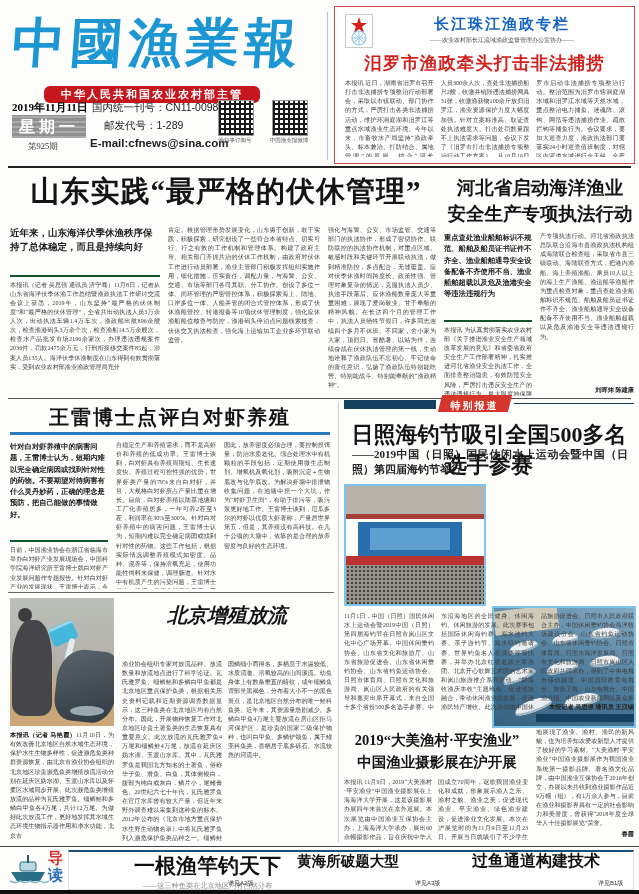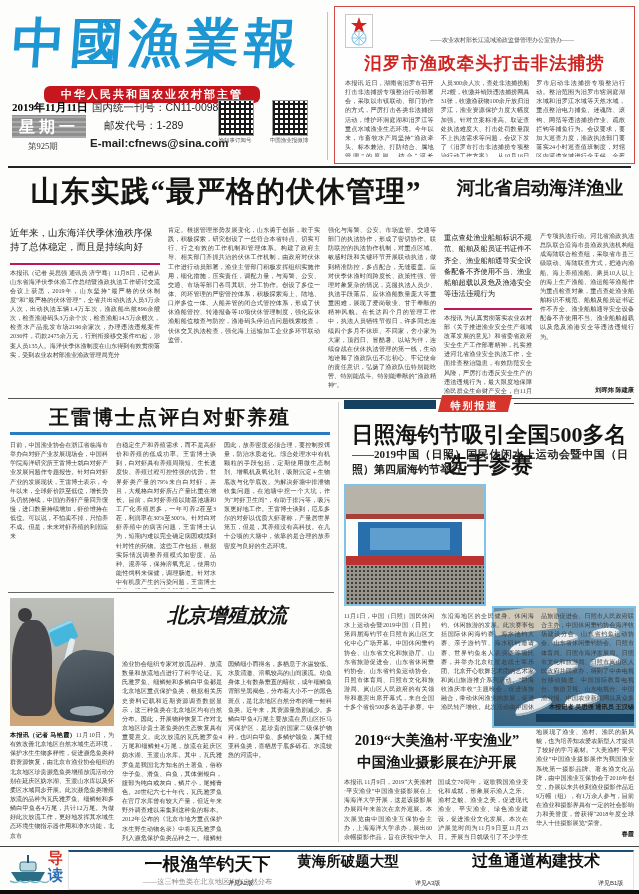--- a/index.html
+++ b/index.html
@@ -1,20 +1,20 @@
 <!DOCTYPE html>
 <html><head>
 <meta charset="utf-8">
 <style>
   html,body{margin:0;padding:0;background:#e8e8e8;}
   #page{position:relative;width:639px;height:894px;background:#fdfdfc;margin:0 auto;
         font-family:"Liberation Serif","DejaVu Serif",serif;overflow:hidden;}
   .abs{position:absolute;}
   .t{font-size:6.1px;line-height:1.5;text-align:justify;color:#3b3b3b;overflow:hidden;}
-  .lead{font-weight:normal;color:#1b1b1b;border-bottom:2px solid #be185d;padding-bottom:8px;margin-bottom:4px;}
+  .lead{font-weight:bold;color:#1b1b1b;border-bottom:2px solid #14532d;padding-bottom:20px;margin-bottom:4px;}
   .hl{font-weight:bold;color:#141414;text-align:center;}
   .rule{background:#222;}
   
   .m-title{font-size:53px;font-weight:bold;color:#1d96d4;letter-spacing:5px;transform:skewX(-4deg);font-family:"DejaVu Serif",serif;}
   .banner{background:#c6171e;color:#fff;font-size:11px;font-weight:bold;letter-spacing:2px;text-align:center;line-height:17px;font-family:"Liberation Sans",sans-serif;}
   .weekday{background:#8f8f8f;color:#fff;font-weight:bold;font-size:16px;letter-spacing:4px;text-align:center;line-height:23px;
            background-image:repeating-linear-gradient(0deg,rgba(255,255,255,.25) 0 2px,transparent 2px 5px);}
   .qr{width:34px;height:34px;border:1px solid #9a9a9a;background:#fff;
       background-image:repeating-linear-gradient(0deg,#1a1a1a 0 2px,transparent 2px 5px),
                        repeating-linear-gradient(90deg,#1a1a1a 0 2px,transparent 2px 5px);}
@@ -62,34 +62,36 @@
   <div class="abs" style="left:327px;top:12px;width:1px;height:148px;background:#c2c2c2;"></div>
 
   <div class="abs redbox" style="left:334px;top:6px;width:299px;height:156px;">
     <div class="abs" style="left:10px;top:7px;width:26px;height:32px;border:1px solid #c9c9c9;background:#fff;">
       <svg width="26" height="32" viewBox="0 0 26 32">
         <polygon points="13,2 15,8 21,8 16.2,11.6 18,18 13,14 8,18 9.8,11.6 5,8 11,8" fill="#d0221f"></polygon>
         <circle cx="13" cy="23" r="7" fill="none" stroke="#8fc8e8" stroke-width="1.2"></circle>
         <path d="M13 16 v14 M6 23 h14 M8 18 l10 10 M18 18 l-10 10" stroke="#8fc8e8" stroke-width="1"></path>
       </svg>
     </div>
+    <div class="abs rb-title" style="left:44px;top:8px;width:246px;">长江珠江渔政专栏</div>
     <div class="abs rb-org" style="left:44px;top:29px;width:246px;">——农业农村部长江流域渔政监督管理办公室协办——</div>
     <div class="abs rb-head" style="left:4px;top:44px;width:291px;">汨罗市渔政牵头打击非法捕捞</div>
     <div class="abs rb-cols" style="left:10px;top:72px;width:280px;">
       <div class="t">本报讯 近日，湖南省汨罗市召开打击非法捕捞专项整治行动部署会，采取以市镇联动、部门协作的方式，严厉打击各类非法捕捞活动，维护环洞庭湖和汨罗江等重点水域渔业生态环境。今年以来，市畜牧水产局坚持“渔政牵头、标本兼治、打防结合、属地管理”的原则，结合“河长制”和“警长制”执法方式，共出动执法</div>
       <div class="t">人员300余人次，查处非法捕捞船只2艘，收缴并销毁违法捕捞网具31张，收缴渔获物100余斤放归汨罗江，渔业资源保护力度大幅度加强。针对立案标准高、取证查处执法难度大、打击处罚数量跟不上执法需求等问题，会议下发了《汨罗市打击非法捕捞专项整治行动工作方案》，从10月16日起至12月16日，汨</div>
       <div class="t">罗市启动非法捕捞专项整治行动。整治范围为汨罗市辖洞庭湖水域和汨罗江水域等天然水域，重点整治电力捕鱼、迷魂阵、滚钩、网箔等违法捕捞作业、疏散拦钩等捕鱼行为。会议要求，要加大巡查力度，渔政执法部门要落实24小时巡查值班制度，对辖区内河道水域进行全天候、全覆盖巡查。（惠新）</div>
     </div>
   </div>
 
   <div class="abs rule" style="left:8px;top:166px;width:623px;height:2px;"></div>
 
   <div class="abs hl" style="left:10px;top:172px;width:432px;font-size:29px;letter-spacing:1px;">山东实践“最严格的伏休管理”</div>
   <div class="abs hl" style="left:446px;top:176px;width:188px;font-size:18.5px;line-height:1.4;">
     <div>河北省启动海洋渔业</div>
+    <div>安全生产专项执法行动</div>
   </div>
 
   <div class="abs" style="left:10px;top:226px;width:150px;height:170px;overflow:hidden;">
     <div class="lead" style="font-size:9.5px;line-height:1.5;">近年来，山东海洋伏季休渔秩序保持了总体稳定，而且是持续向好</div>
     <div class="t">本报讯（记者 吴思强 通讯员 济宁骞）11月8日，记者从山东省海洋伏季休渔工作总结暨渔政执法工作研讨交流会议上获悉，2019年，山东坚持“最严格的伏休制度”和“最严格的伏休管理”，全省共出动执法人员3万余人次，出动执法车辆1.4万车次，渔政船出航896余艘次，检查渔港码头3万余个次，检查渔船14.5万余艘次，检查水产品批发市场2196余家次，办理违法违规案件2036件，罚款2475余万元，行刑衔接移交案件85起，涉案人员135人。海洋伏季休渔制度在山东得到有效贯彻落实，受到农业农村部渔业渔政管理局充分</div>
   </div>
   <div class="abs t" style="left:168px;top:226px;width:152px;height:170px;">肯定。根据管理形势发展变化，山东勇于创新，敢于实践，积极探索，研究创设了一些符合本省特点、切实可行、行之有效的工作机制和管理体系。构建了政府主导、相关部门齐抓共治的伏休工作机制，由政府对伏休工作进行动员部署，渔业主管部门积极发挥组织实施作用，细化措施，压实责任，调配力量，与海警、公安、交通、市场等部门各司其职、分工协作。创设了多位一体、闭环管理的严密管控体系，积极探索海上、陆地、口岸多位一体、人船并管的闭合式管控体系，形成了伏休渔船管控、转港报备等10项伏休管理制度，强化应休渔船船位核查与防控，渔港码头停泊点问题线索核查，伏休交叉执法检查，强化海上运输加工企业多环节联动监管。</div>
   <div class="abs t" style="left:328px;top:226px;width:108px;height:170px;">强化与海警、公安、市场监管、交通等部门的执法协作，形成了密切协作、联防联控的执法协作机制，对重点区域、敏感时段和关键环节开展联动执法，做到精准防控，多点配合，无缝覆盖。应对伏季休渔时间跨度长、政策性强、管理对象复杂的情况，克服执法人员少、执法手段落后、应休渔船数量庞大等重重困难，展现了爱岗敬业、甘于奉献的精神风貌。在长达四个月的管理工作中，执法人员牺牲节假日，许多同志连续四个多月不休班、不回家，舍小家为大家，顶烈日、冒酷暑、以站为伴，连续奋战在伏休执法管理的第一线，生动地诠释了渔政队伍不忘初心、牢记使命的责任意识，弘扬了渔政队伍特别能吃苦、特别能战斗、特别能奉献的“渔政精神”。</div>
 
   <div class="abs" style="left:444px;top:232px;width:88px;height:164px;overflow:hidden;">
@@ -98,20 +100,21 @@
   </div>
   <div class="abs t" style="left:540px;top:232px;width:94px;height:152px;">产专项执法行动。河北省渔政执法总队联合沿海市县渔政执法机构组成海陆联合检查组，采取省市县三级联动、海陆联查方式，把港内渔船、海上养殖渔船、乘员10人以上的海上生产渔船、渔运船等渔船作为重点检查对象，重点查处渔业船舶标识不规范、船舶及船员证书证件不齐全、渔业船舶通导安全设备配备不齐使用不当、渔业船舶超载以及危及渔港安全等违法违规行为。</div>
   <div class="abs sig" style="left:540px;top:386px;width:94px;">刘晖炜 陈建康</div>
 
   <div class="abs rule" style="left:8px;top:398px;width:623px;height:1px;background:#555;"></div>
 
   <div class="abs hl" style="left:10px;top:404px;width:320px;font-size:20px;letter-spacing:2px;">王雷博士点评白对虾养殖</div>
   <div class="abs" style="left:10px;top:432px;width:320px;height:3px;background:#2a7cc0;"></div>
 
   <div class="abs" style="left:10px;top:441px;width:98px;height:148px;overflow:hidden;">
+    <div class="lead" style="font-size:7.3px;line-height:1.55;">针对白对虾养殖中的病害问题，王雷博士认为，短期内难以完全确定病因或找到针对性的药物。不要期望对待病害有什么灵丹妙药，正确的理念是预防，把自己能做的事情做好。</div>
     <div class="t">日前，中国渔业协会在浙江省临海市举办白对虾产业发展现场会，中国科学院海洋研究所王雷博士就白对虾产业发展问题作专题报告。针对白对虾产业的发展现状，王雷博士表示，今年以来，全球虾价跌至低位，增长势头仍然持续，中国的养虾产量回升缓慢，进口数量持续增加，虾价维持在低位。可以说，不怕卖不掉，只怕养不成。但是，未来对虾养殖的利润应来</div>
   </div>
   <div class="abs t" style="left:116px;top:441px;width:100px;height:148px;">自稳定生产和养殖需求，而不是高虾价和养殖的低成功率。王雷博士谈到，白对虾具有养殖周期短、生长速度快、养殖过程可控性强的优势，世界虾类产量的79%来自白对虾，并且，大规格白对虾所占产量比重在增长。目前，白对虾养殖以陆基池塘和工厂化养殖居多，一年可养2茬至3茬，利润率在30%至300%。针对白对虾养殖中的病害问题，王雷博士认为，短期内难以完全确定病因或找到针对性的药物。这些工作包括，根据实际情况调整养殖模式如密度、品种、混养等，保持溶氧充足，使用功能性饲料来保健，调理肠道。针对水中有机质产生的污染问题，王雷博士提出，残饵、粪便分解产生氨氮、亚硝酸盐等，消耗大量氧气。</div>
   <div class="abs t" style="left:224px;top:441px;width:106px;height:148px;">因此，放养密度必须合理，要控制投饵量，防治水质老化。综合处理水中有机颗粒的手段包括，定期使用微生态制剂、增氧机及氧化剂，吸附沉淀＋生物底改与化学底改。为解决虾塘中排泄物收集问题，在池塘中挖一个大坑，作为“对虾卫生间”，有助于排污等，吸污泵更好地工作。王雷博士谈到，厄瓜多尔的对虾以优质大虾著称，产量居世界第五，但是，其养殖没有高科技。在几十公顷的大塘中，依靠的是合理的放养密度与良好的生态环境。</div>
 
   <div class="abs" style="left:8px;top:592px;width:326px;height:1px;background:#666;"></div>
   <div class="abs" style="left:338px;top:402px;width:1px;height:440px;background:#cfcfcf;"></div>
 
   <div class="abs" style="left:10px;top:598px;width:104px;height:128px;background:linear-gradient(180deg,#bcbfba 0%,#b2b0a8 52%,#c4a379 76%,#cfa87a 100%);overflow:hidden;">
     <div class="abs" style="left:8px;top:10px;width:14px;height:14px;border-radius:50%;background:#3c3c3e;"></div>
@@ -183,21 +186,21 @@
       <rect x="19" y="3" width="2" height="8" fill="#24586b"></rect>
       <path d="M2 29 q6 3 10 0 q6 3 10 0 q6 3 10 0 q5 3 9 0" stroke="#7fb6c6" fill="none" stroke-width="1.4"></path>
     </svg>
   </div>
   <div class="abs" style="left:48px;top:849px;font-size:15px;font-weight:bold;color:#d03027;">导</div>
   <div class="abs" style="left:48px;top:866px;font-size:15px;font-weight:bold;color:#2a6db5;">读</div>
 
   <div class="abs" style="left:68px;top:850px;width:564px;height:37px;border:1px solid #e2e2e2;border-top:2px solid #1c4f77;background:#fff;"></div>
 
   <div class="abs" style="left:95px;top:852px;width:225px;">
-    <div class="teaser-title" style="font-size:18px;">一根渔竿钓天下</div>
+    <div class="teaser-title" style="font-size:21px;">一根渔竿钓天下</div>
     <div style="font-size:7.2px;color:#8a8a8a;text-align:center;margin-top:1px;">——这三种鱼类在北京地区均有自然分布</div>
   </div>
   <div class="abs teaser-ref" style="left:228px;top:879px;">详见A2版</div>
 
   <div class="abs teaser-title" style="left:282px;top:852px;width:132px;font-size:14.5px;line-height:1.3;">
     <div>黄海所破题大型</div>
   </div>
   <div class="abs teaser-ref" style="left:415px;top:879px;">详见A3版</div>
 
   <div class="abs teaser-title" style="left:455px;top:851px;width:162px;font-size:16px;line-height:1.25;">

